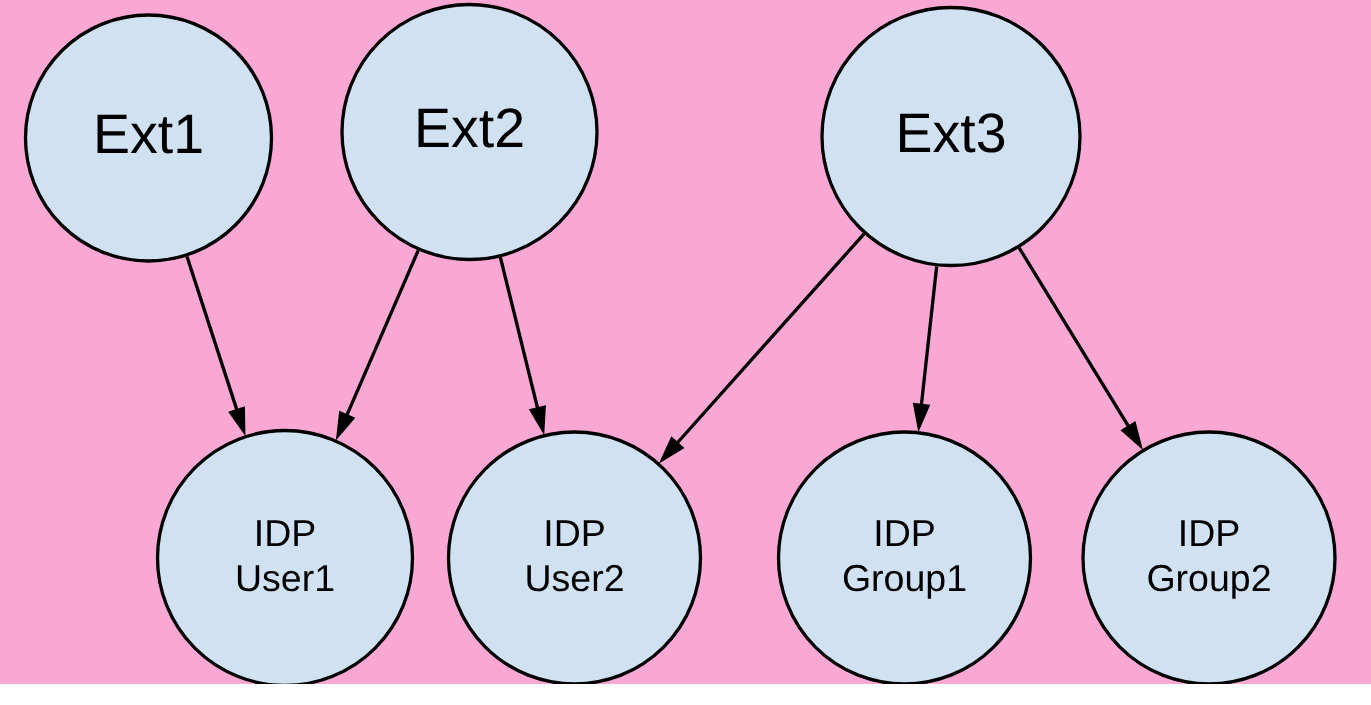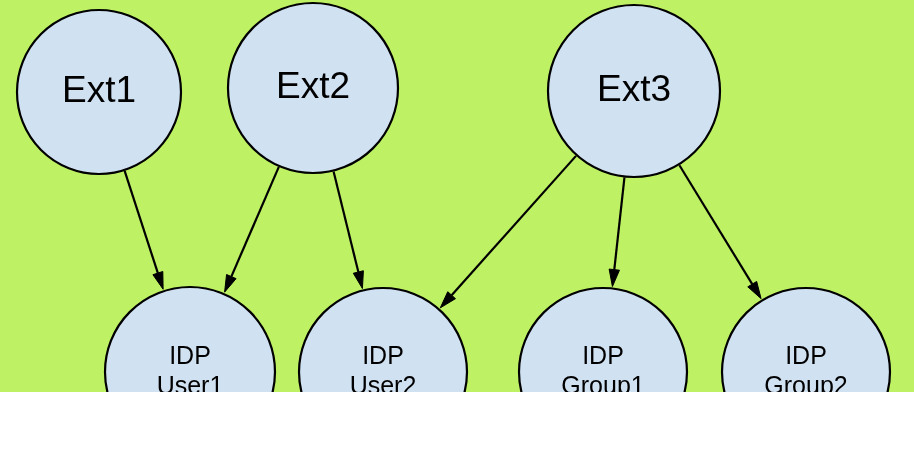--- a/index.html
+++ b/index.html
@@ -7,22 +7,22 @@
     margin: 0;
     padding: 0;
     background: #ffffff;
   }
   body {
     font-family: "Liberation Sans", sans-serif;
   }
   #diagram-canvas {
     position: relative;
     width: 914px;
-    height: 392px;
-    background: #bef264;
+    height: 456px;
+    background: #f9a8d4;
     overflow: hidden;
     text-align: right;
   }
   #diagram-svg {
     display: block;
     width: 914px;
     height: 470px;
   }
   .node-circle {
     fill: #d0e1f2;

